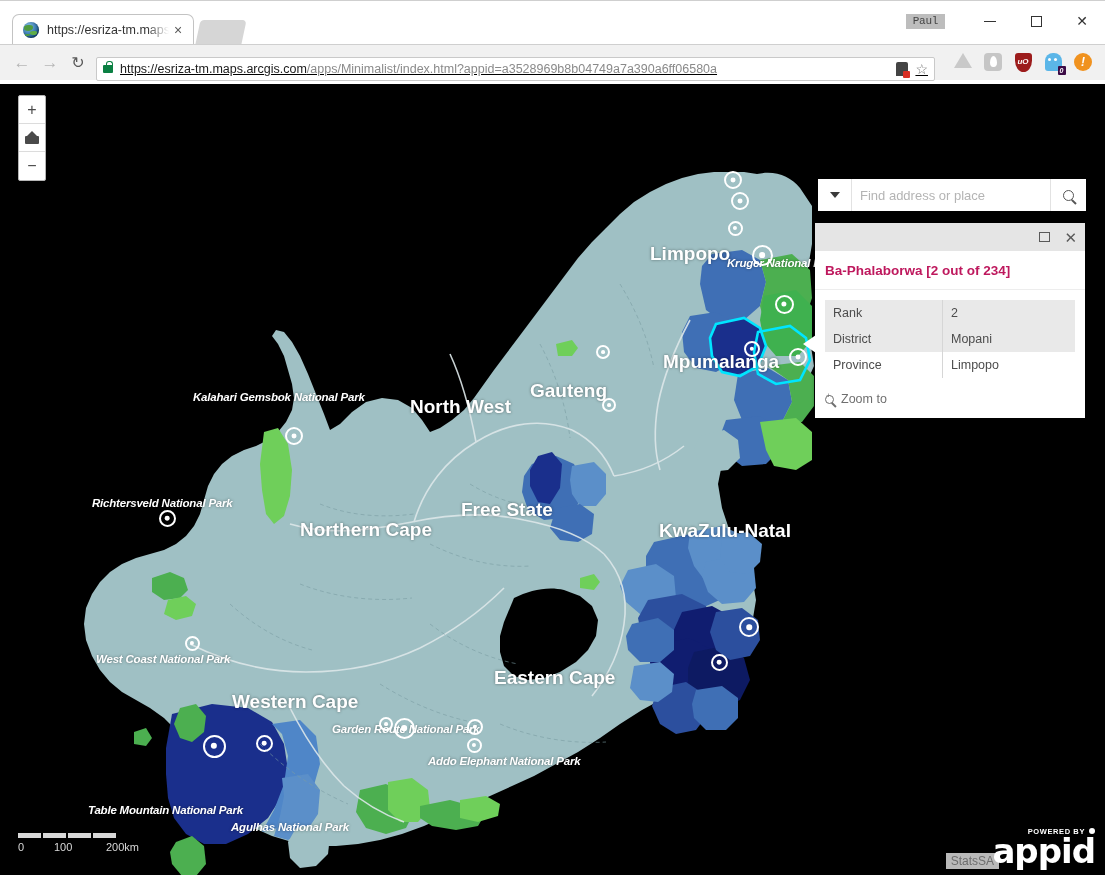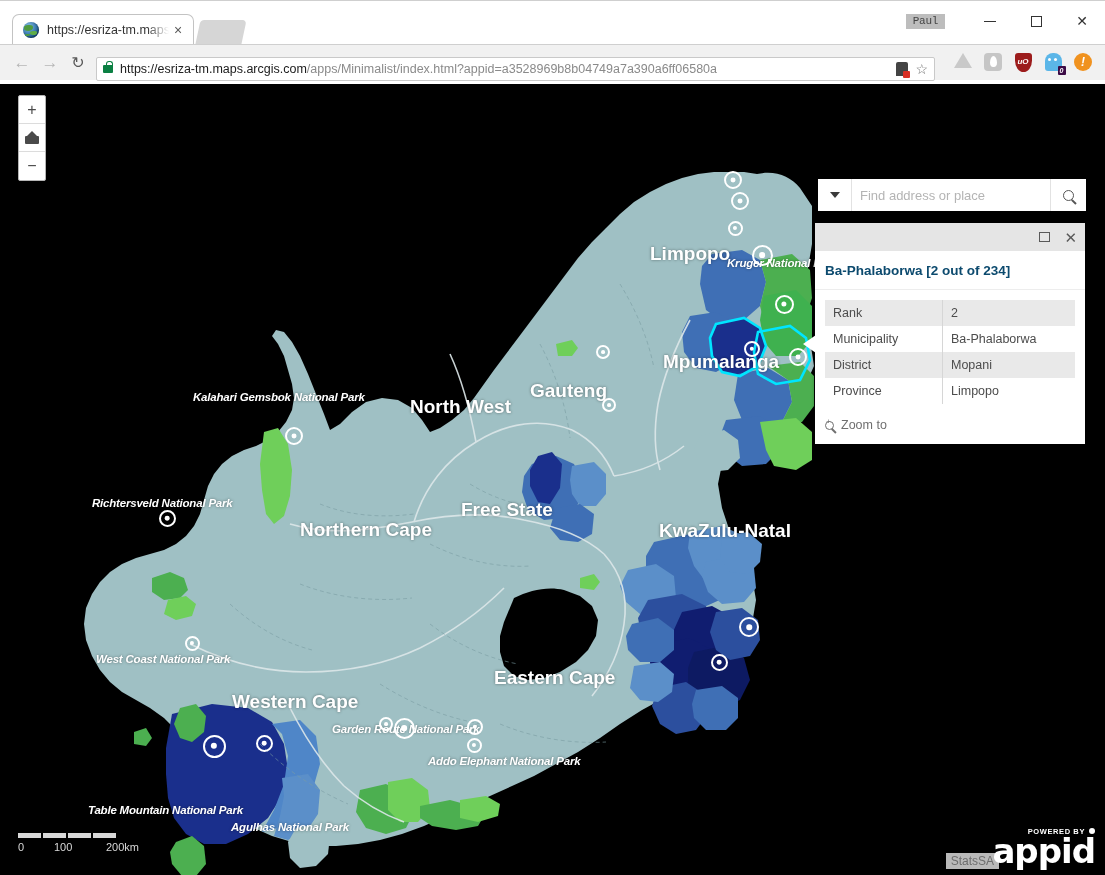--- a/index.html
+++ b/index.html
@@ -62,21 +62,21 @@
 
   .chrome-toolbar {
     height: 36px; background:#f1f1f1; display:flex; align-items:center;
     padding: 0 8px; border-top:1px solid #cfcfcf;
   }
   .nav-btn { width:28px; height:28px; display:flex; align-items:center; justify-content:center;
      color:#b6b6b6; font-size:17px; }
   .nav-btn.reload { color:#5a5a5a; font-size:16px; }
   .omnibox {
     flex:1; height:24px; background:#fff; border:1px solid #c9c9c9; border-radius:2px;
-    display:flex; align-items:center; margin:13px 6px 0 4px; padding: 0 6px;
+    display:flex; align-items:center; margin:13px 6px 0 4px; padding: 0 6px; text-decoration: underline;
   }
   .lock { width:10px; height:8px; background:#0b8043; border-radius:1px; position:relative; margin-right:7px; flex:0 0 10px; }
   .lock::before{content:"";position:absolute;left:2.5px;top:-4px;width:5px;height:5px;border:1.6px solid #0b8043;border-bottom:none;border-radius:3px 3px 0 0;}
   .url { font-size:12.5px; color:#8a8a8a; white-space:nowrap; overflow:hidden; flex:1; }
   .url .host { color:#202020; }
   .omni-icons { display:flex; align-items:center; gap:7px; margin-left:6px; }
   .ic-save { width:12px; height:14px; background:#444; border-radius:2px 2px 0 0; position:relative; }
   .ic-save::after{content:"";position:absolute;right:-2px;bottom:-2px;width:7px;height:7px;background:#d93025;border-radius:1px;}
   .ic-star { color:#6f6f6f; font-size:14px; }
   .ext-icons { display:flex; align-items:center; gap:10px; padding-left:12px; padding-right:4px; }
@@ -148,21 +148,21 @@
 
   
   .popup {
     position:absolute; left:815px; top:139px; width:270px;
     background:#fff; box-shadow:0 1px 4px rgba(0,0,0,.4);
   }
   .popup-header { height:28px; background:#e5e5e5; display:flex; align-items:center;
      justify-content:flex-end; padding-right:8px; gap:14px; }
   .pop-max { width:11px; height:10px; border:1.5px solid #595959; }
   .pop-close { font-size:15px; color:#595959; line-height:1; }
-  .popup-title { font-size:13.5px; font-weight:bold; color:#0c4a6e; padding:12px 17px 11px 10px;
+  .popup-title { font-size:13.5px; font-weight:bold; color:#be185d; padding:12px 17px 11px 10px;
      border-bottom:1px solid #ededed; }
   .popup-table { width:calc(100% - 20px); margin:10px; border-collapse:collapse; }
   .popup-table td { font-size:12.5px; color:#4c4c4c; padding:6px 0 6px 8px; vertical-align:middle; }
   .popup-table tr.odd td { background:#e9e9e9;margin-left:7px; }
   .popup-table td.k { width:47%; }
   .popup-table td.v { border-left:1px solid #d6d6d6; }
   .popup-zoom { display:flex; align-items:center; gap:7px; padding:4px 10px 12px 10px; color:#6f6f6f; font-size:12.5px; }
   .mag2 { width:9px;height:9px;border:1.5px solid #6f6f6f;border-radius:50%;position:relative;display:block;}
   .mag2::after{content:"";position:absolute;right:-4px;bottom:-3px;width:6px;height:1.5px;background:#6f6f6f;transform:rotate(45deg);}
   .mag2::before{content:"+";position:absolute;left:0px;top:-5px;font-size:8px;color:#6f6f6f;line-height:9px;}
@@ -499,24 +499,20 @@
         <span class="pop-max"></span>
         <span class="pop-close">✕</span>
       </div>
       <div class="popup-title">Ba-Phalaborwa [2 out of 234]</div>
       <table class="popup-table">
         <tbody>
           <tr class="odd">
             <td class="k">Rank</td>
             <td class="v">2</td>
           </tr>
-          <tr>
-            <td class="k">Municipality</td>
-            <td class="v">Ba-Phalaborwa</td>
-          </tr>
           <tr class="odd">
             <td class="k">District</td>
             <td class="v">Mopani</td>
           </tr>
           <tr>
             <td class="k">Province</td>
             <td class="v">Limpopo</td>
           </tr>
         </tbody>
       </table>

